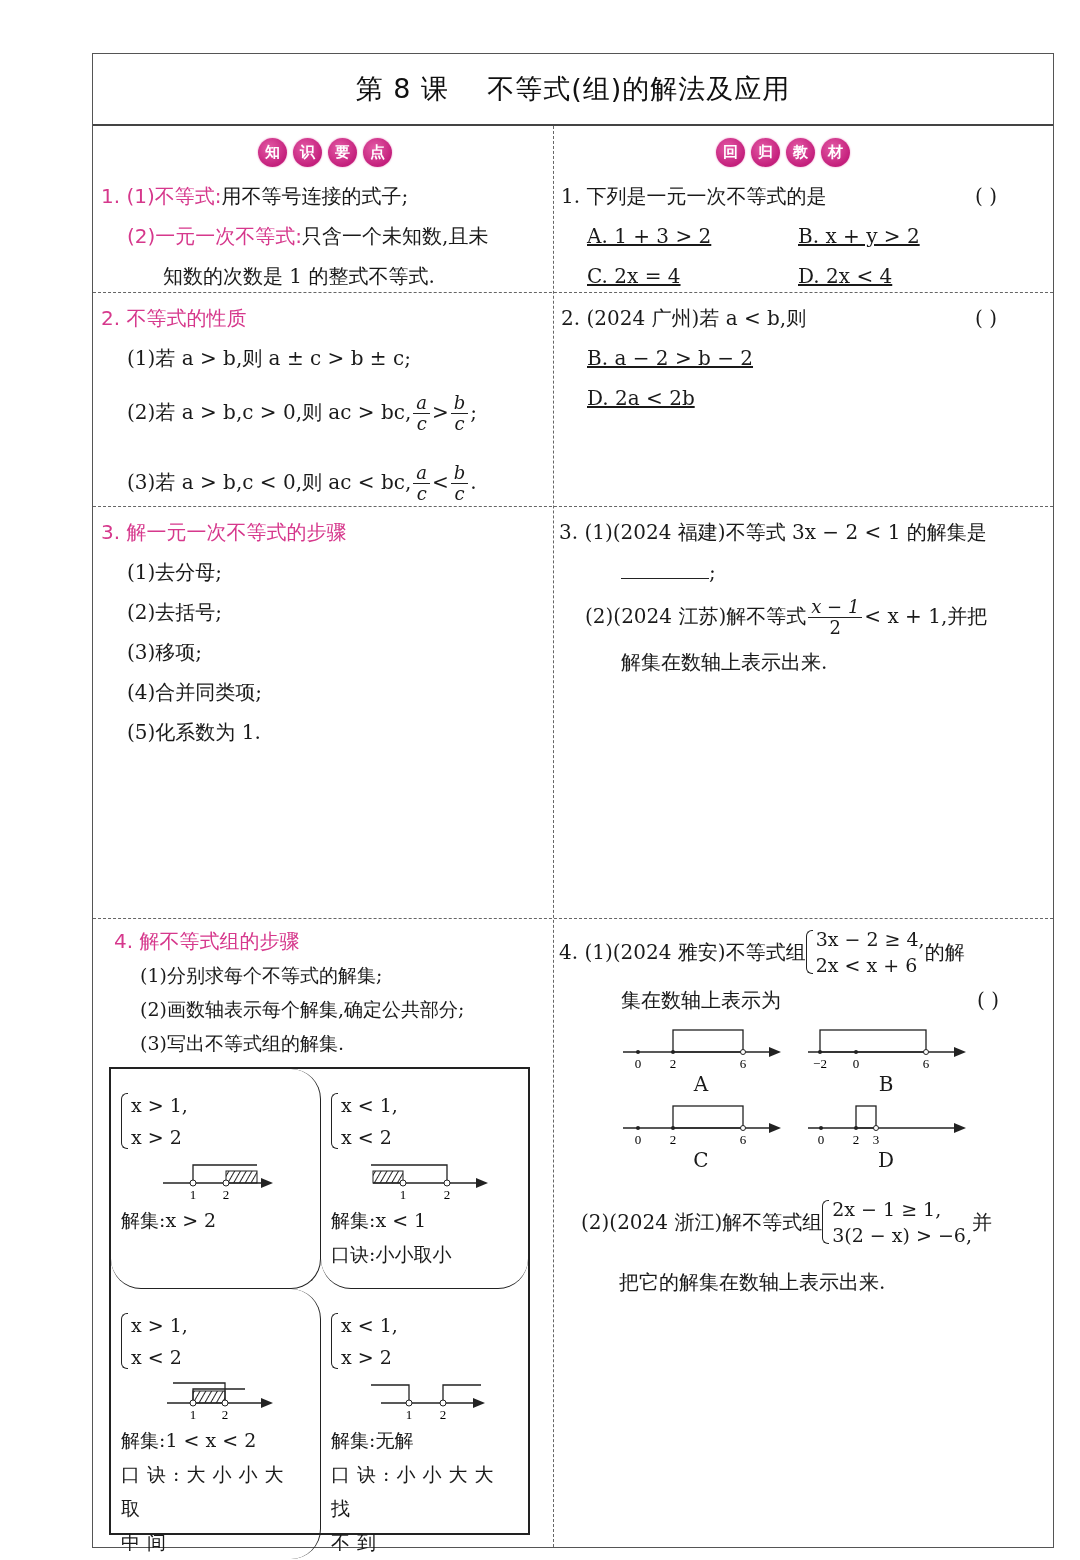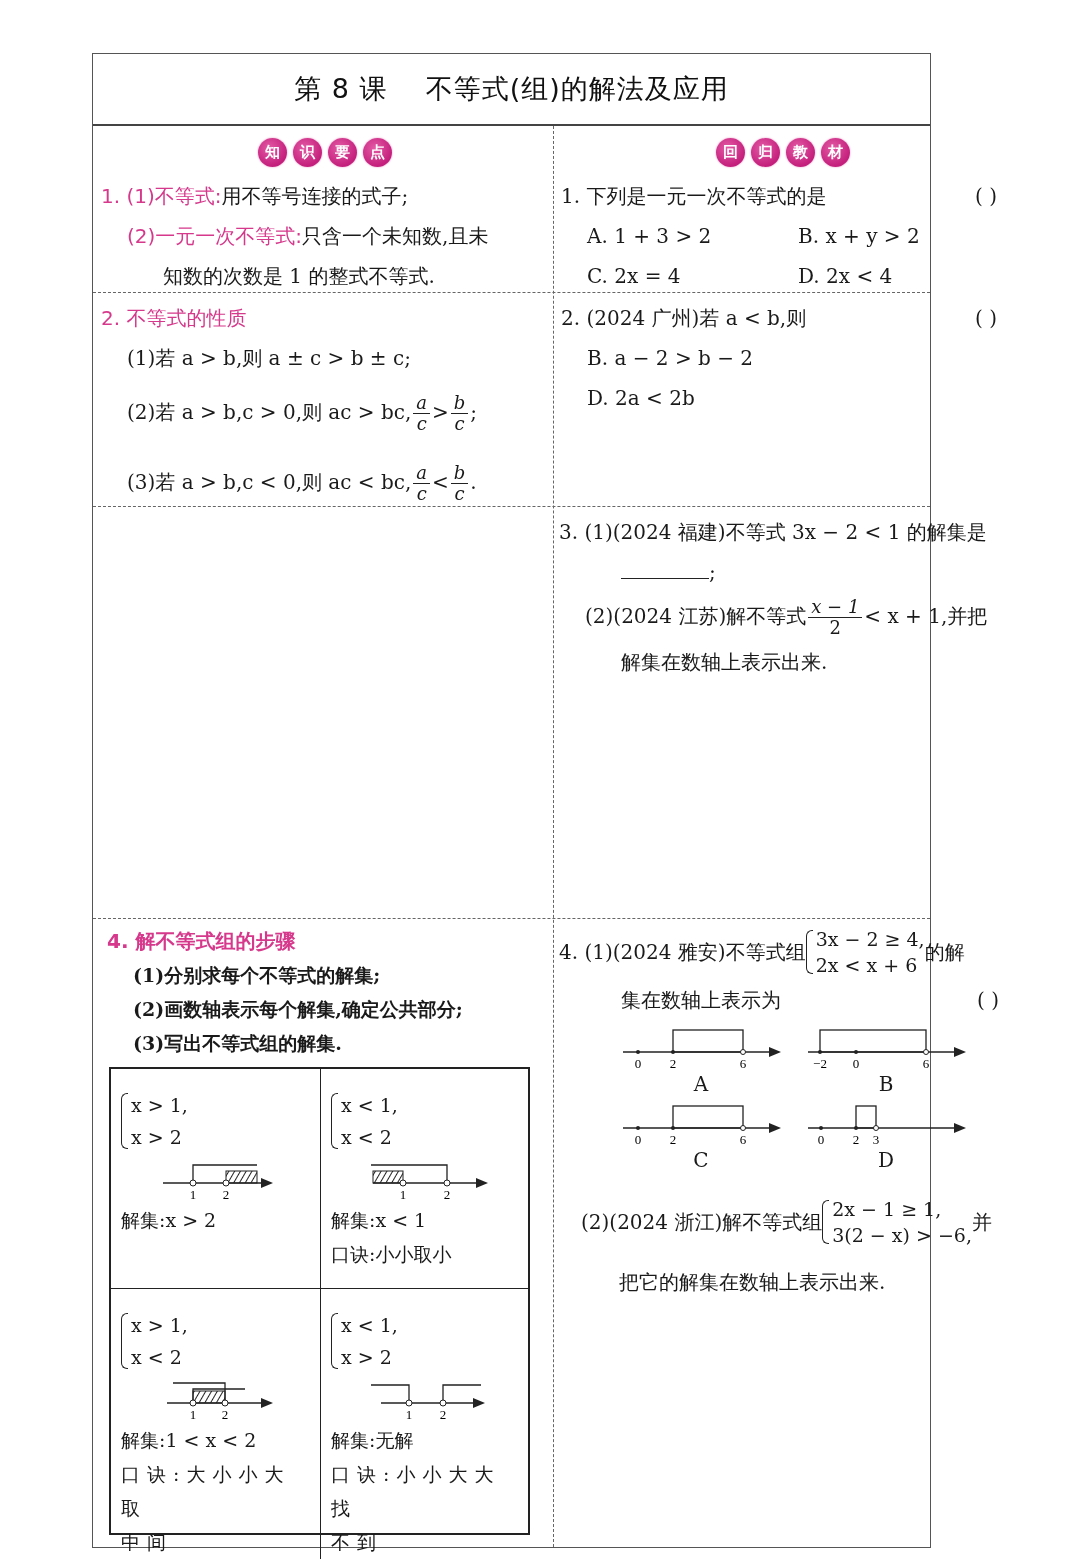--- a/index.html
+++ b/index.html
@@ -1,21 +1,21 @@
 <!DOCTYPE html>
 <html><head>
 <meta charset="utf-8">
 <style>
   html, body { margin: 0; padding: 0; }
   body {
     width: 1080px; height: 1560px; background: #ffffff; position: relative; overflow: hidden;
     font-family: "DejaVu Serif", "Liberation Serif", serif; color: #1a1a1a;
   }
   .page {
-    position: absolute; left: 92px; top: 53px; width: 839px; height: 1495px;
+    position: absolute; left: 92px; top: 53px; width: 962px; height: 1495px;
     border: 1.5px solid #555; box-sizing: border-box;
   }
   .title-bar {
     position: absolute; left: 0; top: 0; width: 100%; height: 72px;
     border-bottom: 2px solid #444; box-sizing: border-box;
     display: flex; align-items: center; justify-content: center;
     font-family: "DejaVu Sans", "Liberation Sans", sans-serif; font-size: 27px; color: #111;
     letter-spacing: 1px;
   }
   .title-bar .lesson { margin-right: 38px; }
@@ -41,34 +41,34 @@
   .pink { color: #d6388c; font-family: "DejaVu Sans", "Liberation Sans", sans-serif; }
   .line { white-space: nowrap; }
   .ind1 { padding-left: 26px; }
   .ind2 { padding-left: 62px; }
   .frac { display: inline-block; vertical-align: middle; text-align: center; line-height: 1; margin: 0 2px; }
   .frac > span { display: block; font-size: 18px; font-style: italic; padding: 1px 3px; }
   .frac > span.num { border-bottom: 1.2px solid #222; }
   .frac > span.up { font-style: normal; }
   .paren { position: absolute; right: 12px; letter-spacing: 0; }
   .opt-row { display: flex; }
-  .opt-row > span { width: 222px; }
+  .opt-row > span { width: 222px; text-decoration: underline; }
   .system { display: inline-block; vertical-align: middle; position: relative; padding-left: 10px; line-height: 26px; font-size: 19px; }
   .system::before {
     content: ""; position: absolute; left: 0; top: 4px; bottom: 4px; width: 6px;
     border: 1.3px solid #222; border-right: none; border-radius: 6px 0 0 6px;
   }
   .blank { display: inline-block; width: 88px; border-bottom: 1.2px solid #222; height: 22px; vertical-align: baseline; }
   
   .cases {
     position: absolute; left: 16px; top: 1013px; width: 421px; height: 468px;
     border: 2px solid #222; box-sizing: border-box;
     display: grid; grid-template-columns: 210px 1fr; grid-template-rows: 220px 1fr;
   }
-  .case { position: relative; font-size: 19px; line-height: 34px; padding: 20px 16px 0 10px; box-sizing: border-box; }
+  .case { position: relative; font-size: 19px; line-height: 34px; padding: 20px 16px 0 10px; box-sizing: border-box; border-radius: 30px; }
   .case.c1 { border-right: 1.2px solid #222; border-bottom: 1.2px solid #222; }
   .case.c2 { border-bottom: 1.2px solid #222; }
   .case.c3 { border-right: 1.2px solid #222; }
   .case .sys { line-height: 32px; font-size: 19px; }
   .case svg { display: block; margin: 4px 0 2px 0; }
   .case .spaced { letter-spacing: 7px; }
   .choice-label { font-size: 20px; text-align: center; }
 </style>
 </head>
 <body>
@@ -112,22 +112,30 @@
     <div class="line pink">2. 不等式的性质</div>
     <div class="line ind1">(1)若 a &gt; b,则 a ± c &gt; b ± c;</div>
     <div class="line ind1" style="margin-top:14px;">
       <span>(2)若 a &gt; b,c &gt; 0,则 ac &gt; bc,</span><span class="frac"><span class="num">a</span><span>c</span></span><span>&gt;</span><span class="frac"><span class="num">b</span><span>c</span></span><span>;</span>
     </div>
     <div class="line ind1" style="margin-top:28px;">
       <span>(3)若 a &gt; b,c &lt; 0,则 ac &lt; bc,</span><span class="frac"><span class="num">a</span><span>c</span></span><span>&lt;</span><span class="frac"><span class="num">b</span><span>c</span></span><span>.</span>
     </div>
   </div>
 
-
-  <div class="cell" style="left:14px; top:870px; width:450px; line-height:34px;font-weight:bold;">
+  <div class="cell" style="left:8px; top:458px; width:448px;">
+    <div class="line pink">3. 解一元一次不等式的步骤</div>
+    <div class="line ind1">(1)去分母;</div>
+    <div class="line ind1">(2)去括号;</div>
+    <div class="line ind1">(3)移项;</div>
+    <div class="line ind1">(4)合并同类项;</div>
+    <div class="line ind1">(5)化系数为 1.</div>
+  </div>
+
+  <div class="cell" style="left:21px; top:870px; width:450px; line-height:34px;">
     <div class="line pink">4. 解不等式组的步骤</div>
     <div class="line ind1" style="font-size:19px;">(1)分别求每个不等式的解集;</div>
     <div class="line ind1" style="font-size:19px;">(2)画数轴表示每个解集,确定公共部分;</div>
     <div class="line ind1" style="font-size:19px;">(3)写出不等式组的解集.</div>
   </div>
 
   <div class="cases">
 
     <div class="case c1">
       <div class="system sys">

